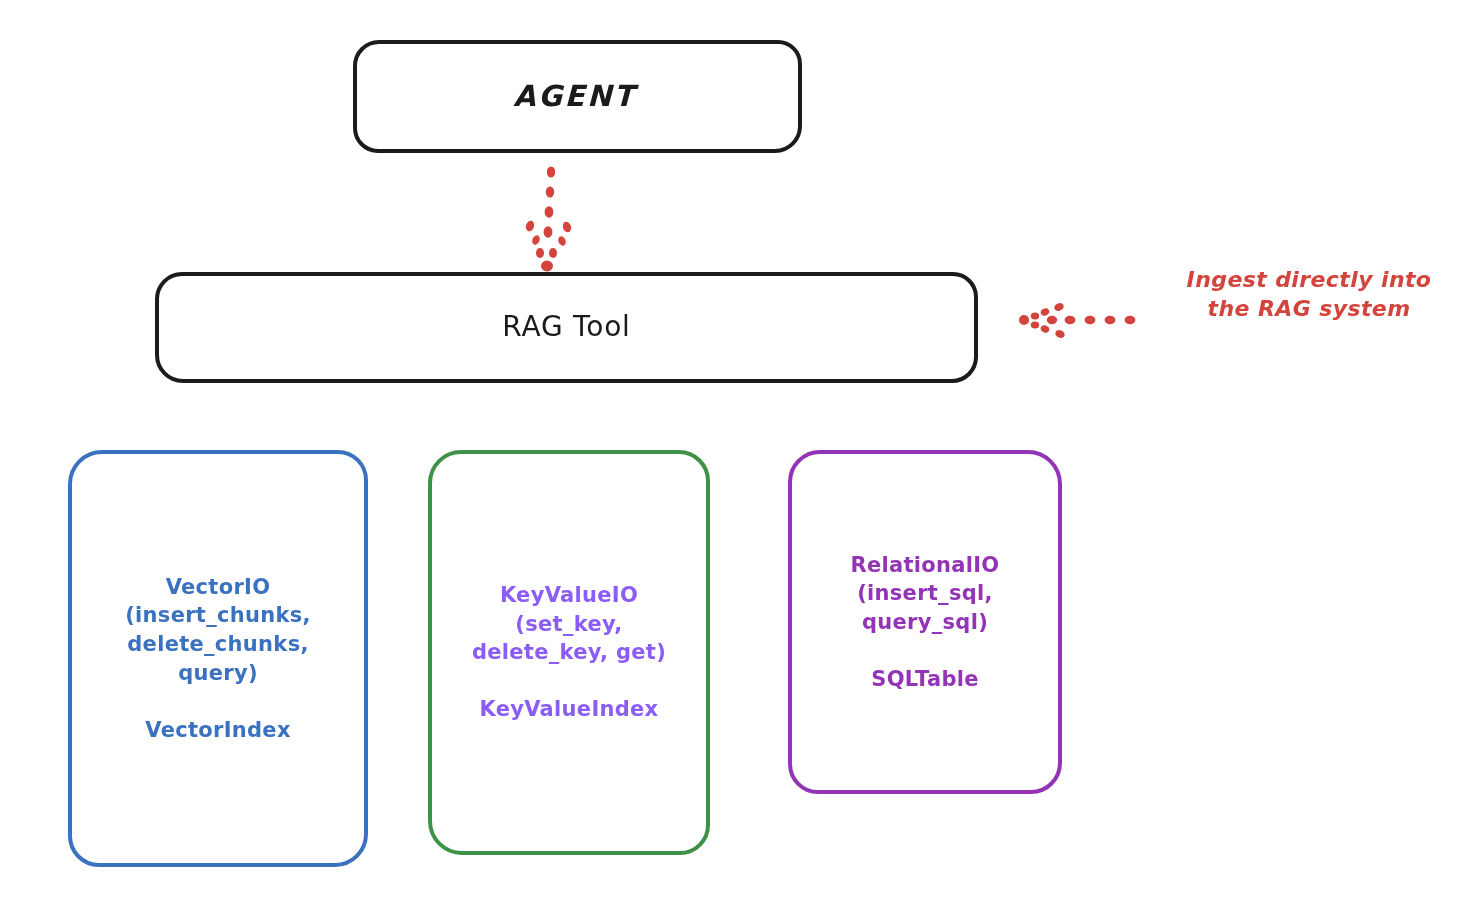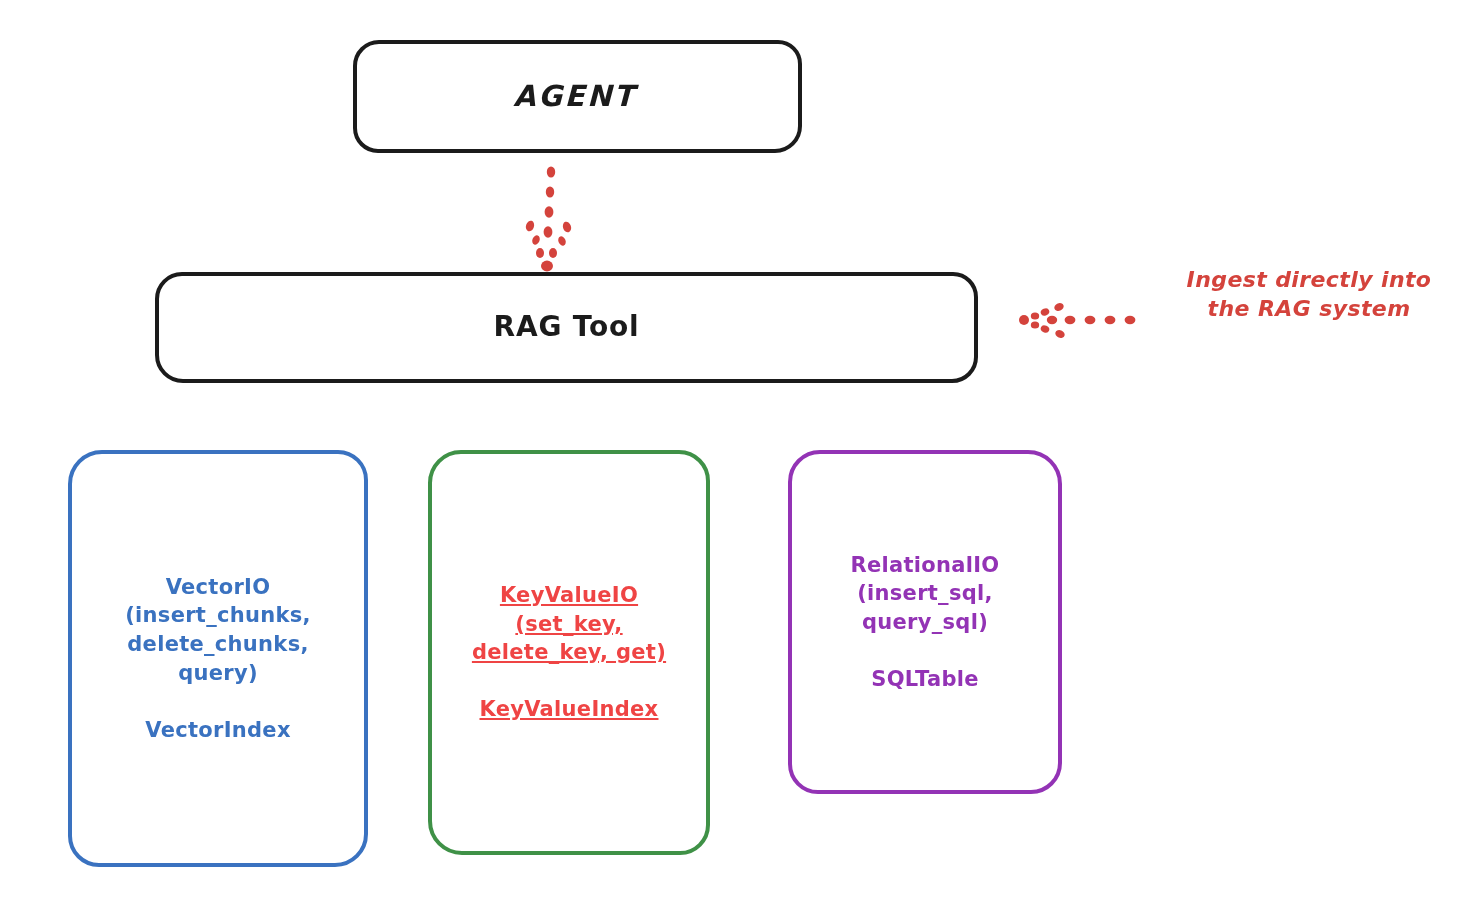--- a/index.html
+++ b/index.html
@@ -62,21 +62,21 @@
   #rag-tool-box {
     left: 155px;
     top: 272px;
     width: 823px;
     height: 111px;
     border: 4.5px solid #1b1b1b;
     border-radius: 27px 25px 26px 28px;
   }
   #rag-tool-box .node-label {
     font-family: "DejaVu Sans", sans-serif;
-    font-weight: 700;
+    font-weight: 400;
     font-size: 28px;
     color: #1b1b1b;
     letter-spacing: 0.8px;
   }
 
   
   .provider-box {
     position: absolute;
     box-sizing: border-box;
     background: #ffffff;
@@ -105,21 +105,21 @@
   #vectorio-box .node-label { color: #3a72c0; }
 
   #keyvalueio-box {
     left: 428px;
     top: 450px;
     width: 282px;
     height: 405px;
     border: 4px solid #3f9147;
     border-radius: 33px 31px 30px 34px;
   }
-  #keyvalueio-box .node-label { color: #ef4444; text-decoration: underline; }
+  #keyvalueio-box .node-label { color: #8b5cf6; }
 
   #relationalio-box {
     left: 788px;
     top: 450px;
     width: 274px;
     height: 344px;
     border: 4px solid #9333b5;
     border-radius: 32px 34px 31px 30px;
   }
   #relationalio-box .node-label { color: #9333b5; }

